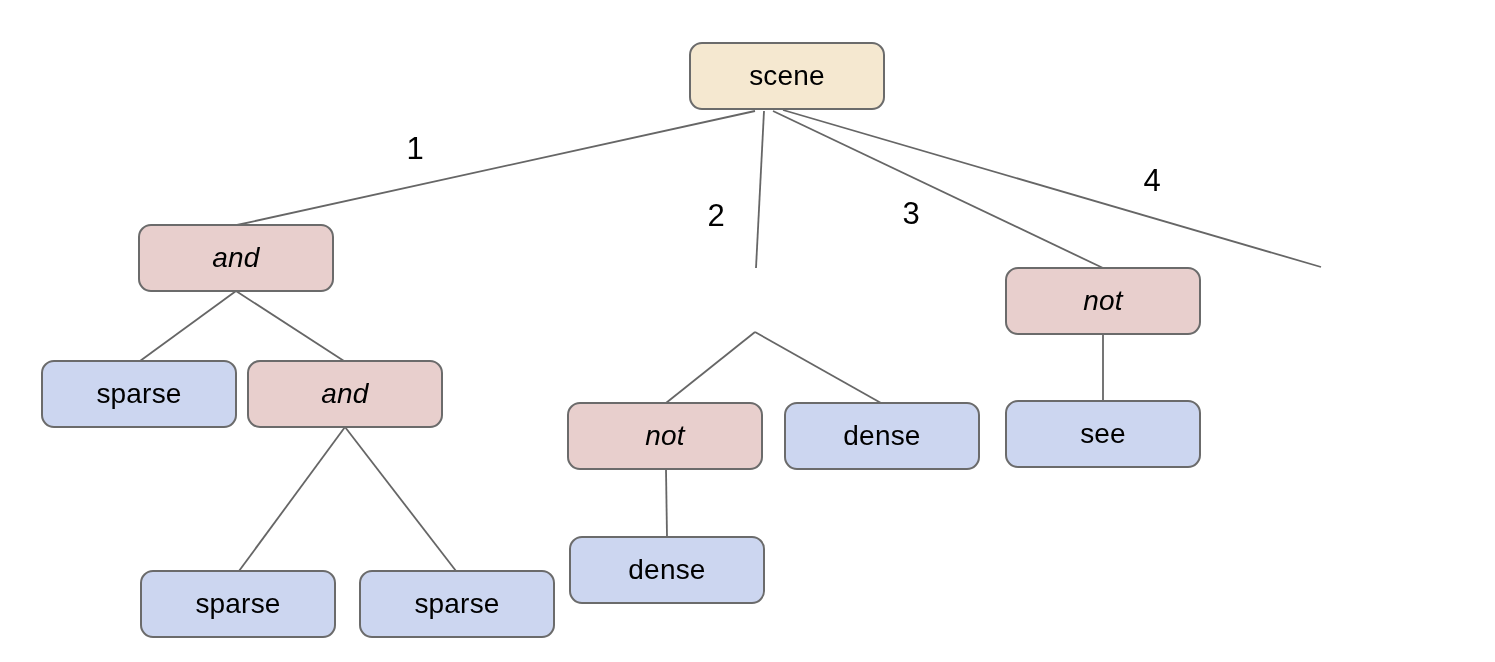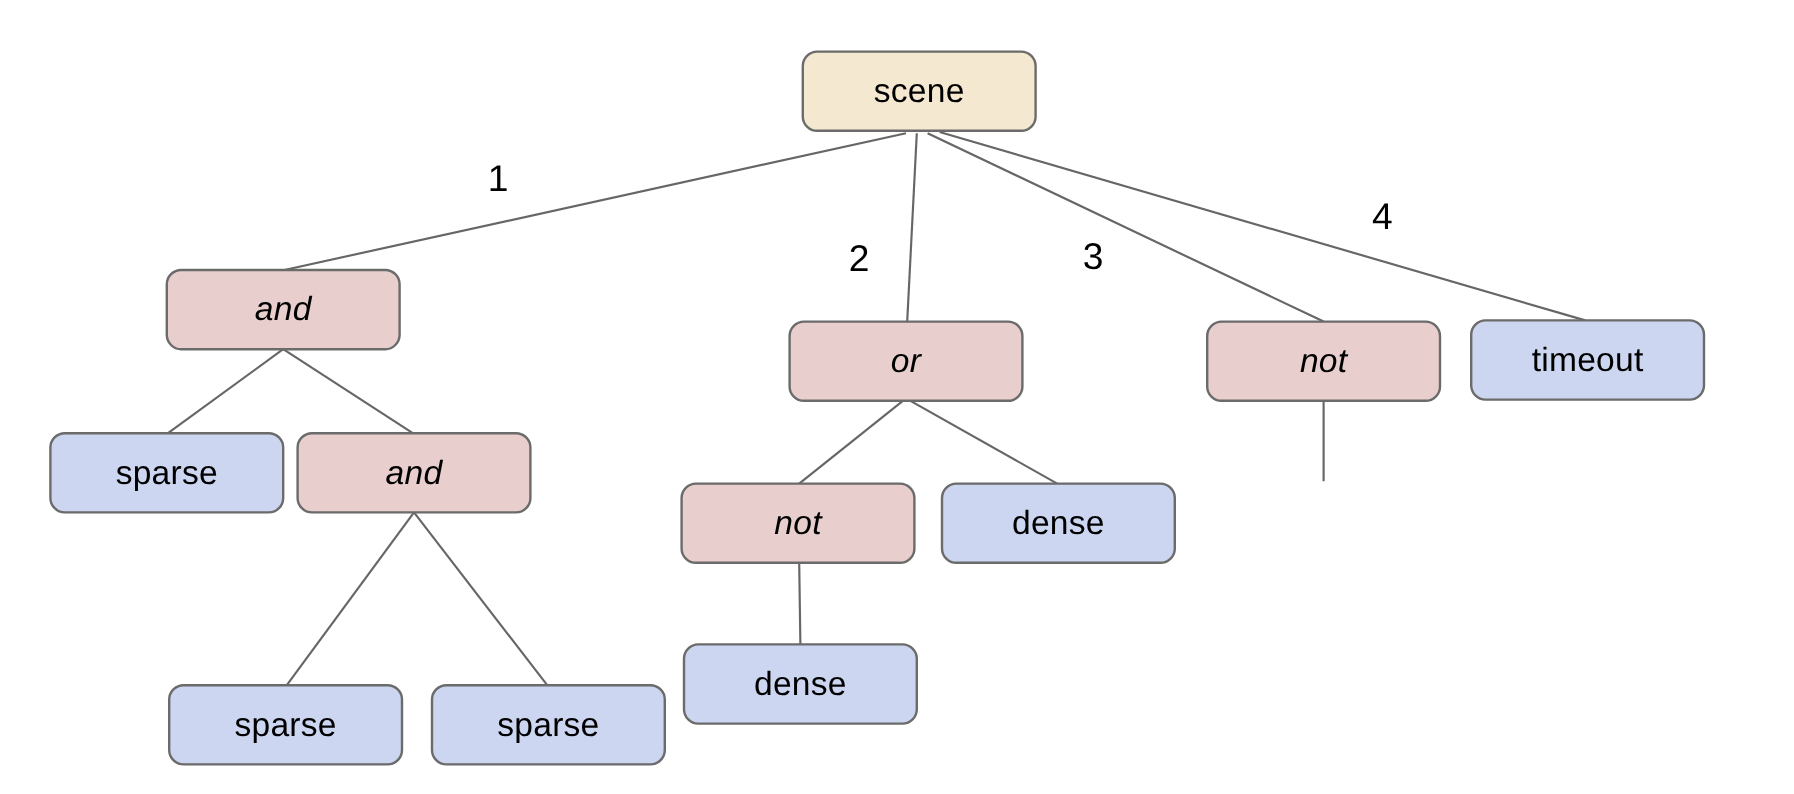--- a/index.html
+++ b/index.html
@@ -33,21 +33,21 @@
     height: 68px;
     border: 2px solid var(--node-border, #6b6b6b);
     border-radius: 13px;
     display: flex;
     align-items: center;
     justify-content: center;
     font-size: 28px;
     color: var(--text, #000000);
     letter-spacing: 0.2px;
   }
-  .node.root     { background: var(--root-fill, #f5e8d0); }
+  .node.root     { background: var(--root-fill, #f5e8d0); margin-left: 21px; }
   .node.operator { background: var(--operator-fill, #e8cfcd); font-style: italic; }
   .node.leaf     { background: var(--leaf-fill, #ccd6f0); }
   .edge-label {
     position: absolute;
     transform: translate(-50%, -50%);
     font-size: 31px;
     color: var(--text, #000000);
   }
 </style>
 </head>
@@ -72,34 +72,33 @@
 
   <div class="edge-label" style="left:415px; top:149px">1</div>
   <div class="edge-label" style="left:716px; top:216px">2</div>
   <div class="edge-label" style="left:911px; top:214px">3</div>
   <div class="edge-label" style="left:1152px; top:181px">4</div>
 
   <div class="node root" style="left:668px; top:42px">scene</div>
 
   <div class="node operator" style="left:138px; top:224px">and</div>
 
-  <div class="node operator" style="left:657px; top:267px">or</div>
 
   <div class="node operator" style="left:1005px; top:267px">not</div>
 
-  <div class="node leaf" style="left:1225px; top:266px">timeout</div>
 
   <div class="node leaf" style="left:41px; top:360px">sparse</div>
 
   <div class="node operator" style="left:247px; top:360px">and</div>
 
   <div class="node operator" style="left:567px; top:402px">not</div>
 
   <div class="node leaf" style="left:784px; top:402px">dense</div>
 
+  <div class="node leaf" style="left:1005px; top:400px">see</div>
 
   <div class="node leaf" style="left:140px; top:570px">sparse</div>
 
   <div class="node leaf" style="left:359px; top:570px">sparse</div>
 
   <div class="node leaf" style="left:569px; top:536px">dense</div>
 
 </div>
 
 </body></html>

